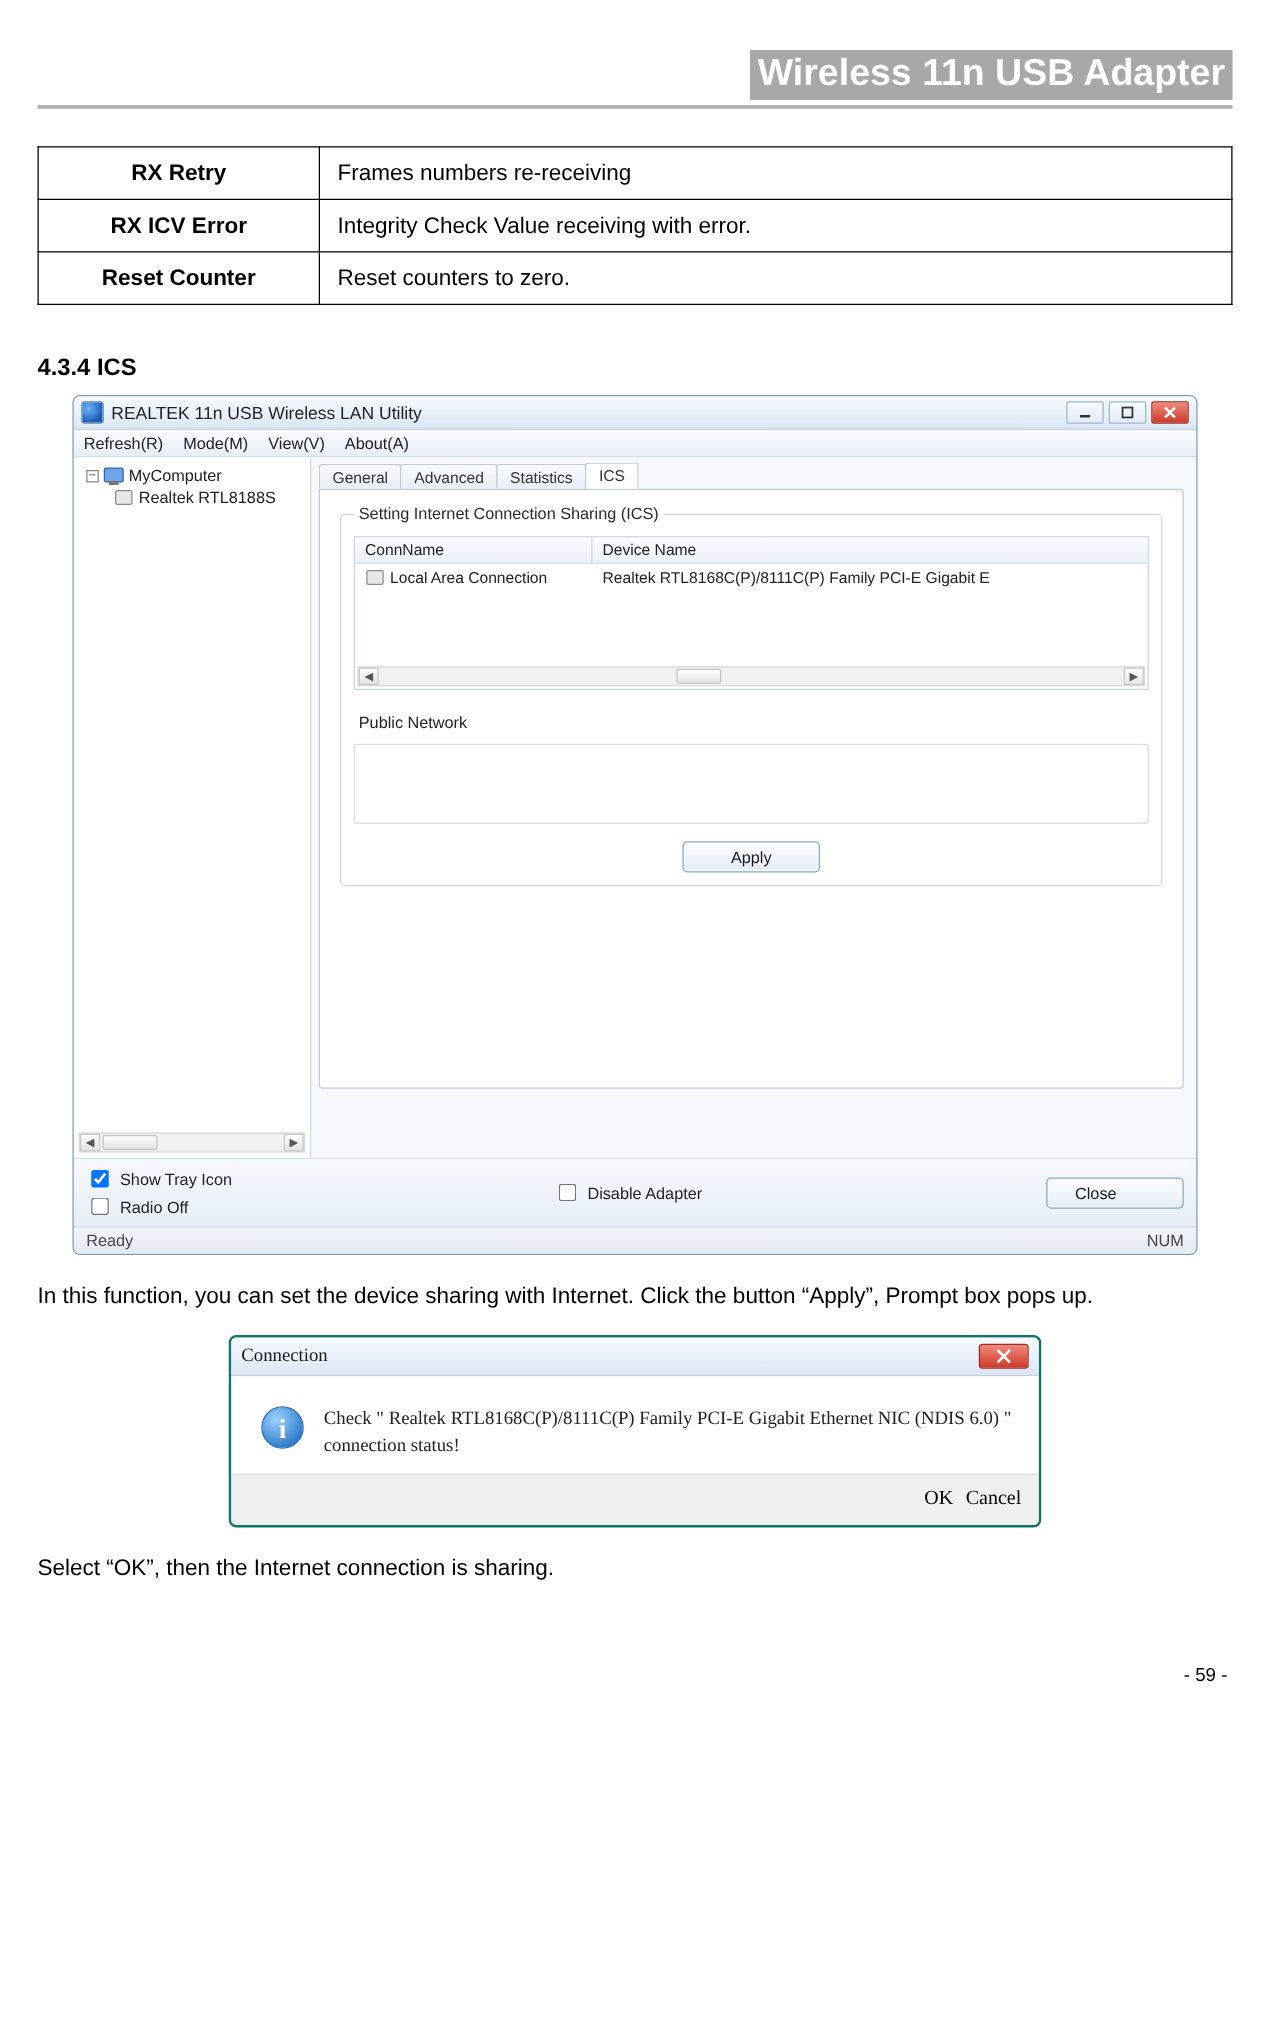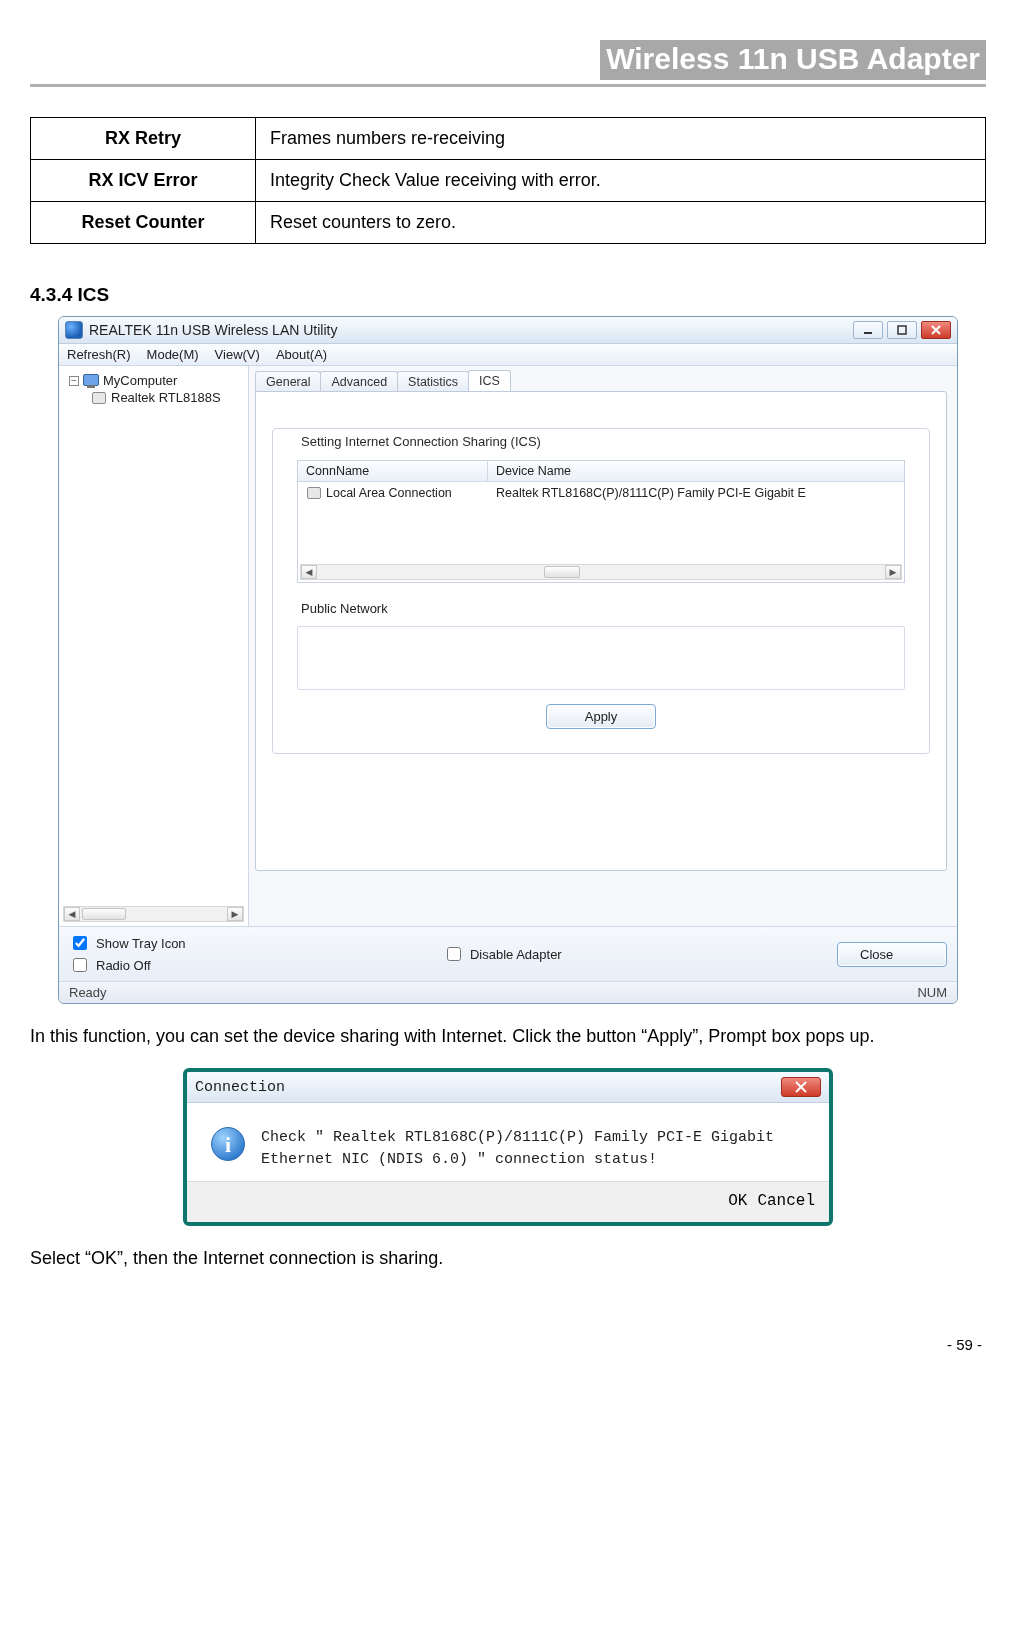--- a/index.html
+++ b/index.html
@@ -204,22 +204,22 @@
     border: 1px solid #bfcadb;
     background: #fff;
     padding: 14px 16px 14px 16px;
     min-height: 480px;
     position: relative;
     border-radius: 0 3px 3px 3px;
   }
   .win7 .groupbox {
     border: 1px solid #cfd6e2;
     border-radius: 4px;
-    margin-top: 22px;
-    padding: 14px;
+    margin-top: 5px;
+    padding: 0;
     position: relative;
   }
   .win7 .groupbox .legend {
     position: relative;
     top: -9px; left: 10px;
     background: #fff;
     padding: 0 4px;
     font-size: 13px;
     color: #2a2a2a;
     display: inline-block;
@@ -315,25 +315,25 @@
     border-top:1px solid #cfd8e6;
     padding: 3px 10px;
     font-size: 13px;
     color:#444;
   }
 
   
   .dialog {
     width: 650px;
     margin: 0 auto;
-    border: 4px solid #0f766e;
+    border: 2px solid #0f766e;
     border-radius: 6px;
     overflow: hidden;
     background: #f3f3f3;
-    font-family: Liberation Mono, monospace;
+    font-family: Liberation Serif, serif;
   }
   .dialog .titlebar {
     display: flex; align-items: center;
     background: linear-gradient(#f7fbff,#dbe6f3);
     padding: 5px 8px;
     border-bottom: 1px solid #c0cee0;
   }
   .dialog .titlebar .title {
     flex:1; font-size: 15px; color: #1b1b1b;
   }

